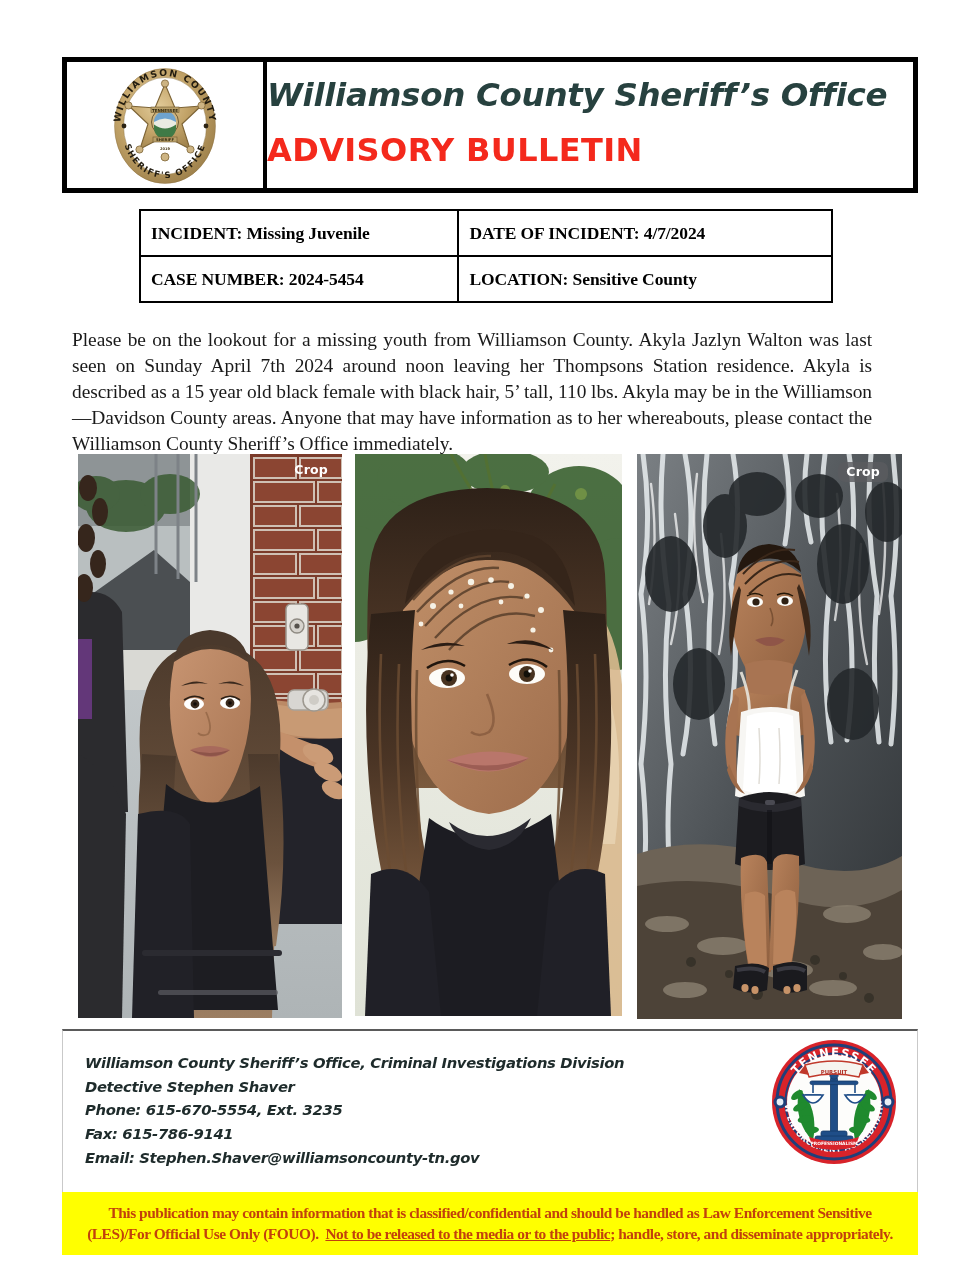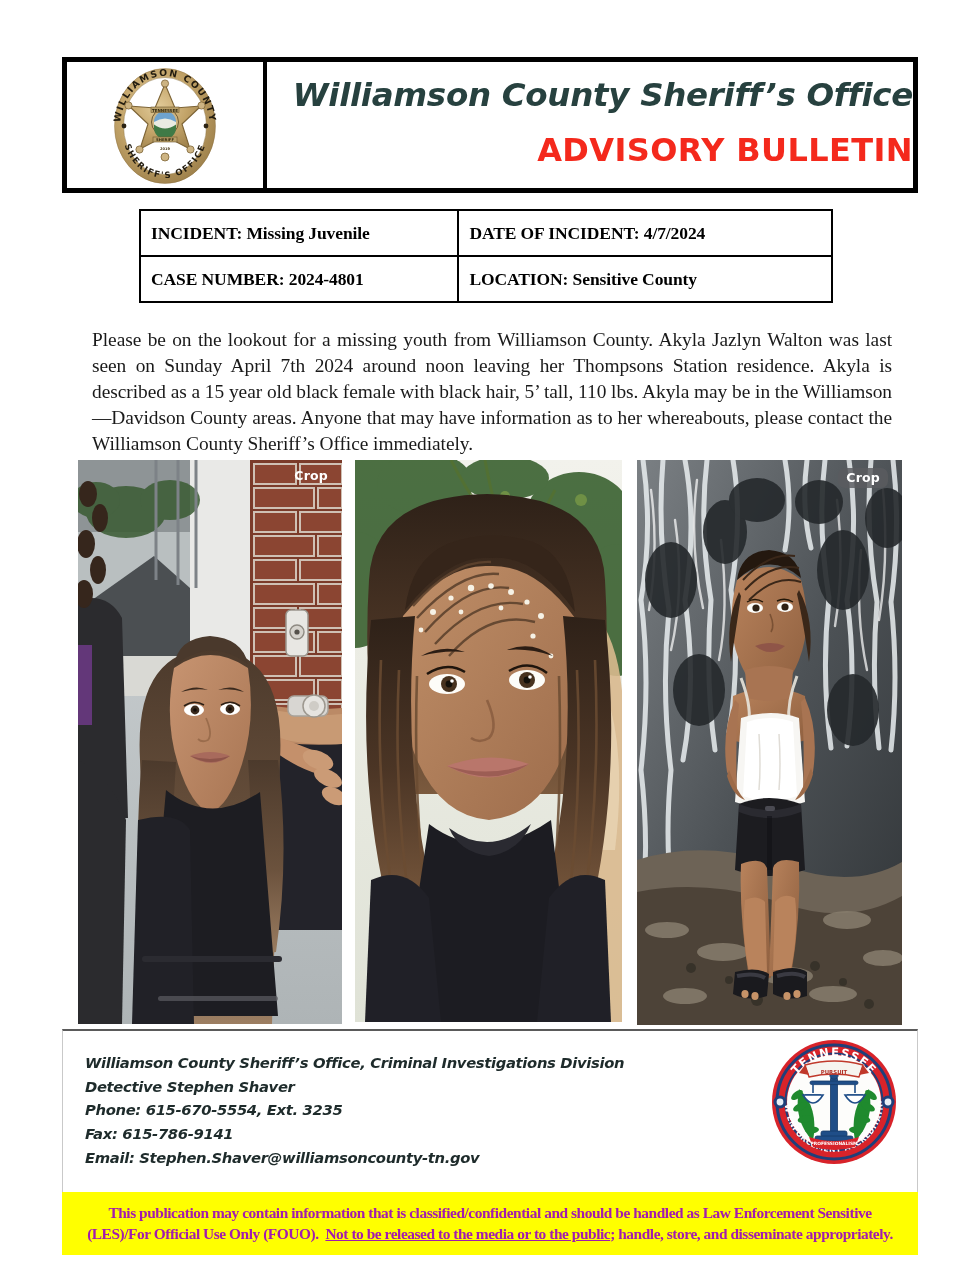--- a/index.html
+++ b/index.html
@@ -41,21 +41,21 @@
     box-sizing: border-box;
     display: flex;
     align-items: center;
     justify-content: center;
     background: #ffffff;
   }
   .header-title-cell {
     flex: 1;
     display: flex;
     flex-direction: column;
-    align-items: flex-end;
+    align-items: flex-start;
     justify-content: center;
     padding-bottom: 4px;
   }
   .hdr-line1 {
     font-family: "DejaVu Sans", sans-serif;
     font-style: italic;
     font-weight: bold;
     font-size: 32.5px;
     color: #27413f;
     letter-spacing: -0.3px;
@@ -99,21 +99,21 @@
     height: 26px;
     vertical-align: middle;
     letter-spacing: -0.1px;
   }
   .cell-left  { width: 342px; }
   .cell-right { width: 405px; }
 
   
   .body-text {
     position: absolute;
-    left: 92px;
+    left: 72px;
     top: 327px;
     width: 800px;
     font-family: "Liberation Serif", serif;
     font-size: 19.4px;
     line-height: 1.345;
     color: #1a1a1a;
     text-align: justify;
     text-justify: inter-word;
     letter-spacing: -0.05px;
   }
@@ -121,21 +121,21 @@
   
   .photos {
     position: absolute;
     left: 78px;
     top: 450px;
     width: 824px;
     height: 566px;
   }
   .photo {
     position: absolute;
-    top: 10px;
+    top: 4px;
     overflow: hidden;
     background: #737373;
   }
   #photo1 { left: 0px;   width: 264px; height: 564px; }
   #photo2 { left: 277px; width: 267px; height: 562px; }
   #photo3 { left: 559px; width: 265px; height: 565px; }
 
   .crop-tag {
     position: absolute;
     top: 8px;
@@ -203,21 +203,21 @@
     align-items: center;
     justify-content: center;
     padding: 0 16px;
   }
   .disclaimer p {
     margin: 0;
     font-family: "Liberation Serif", serif;
     font-weight: bold;
     font-size: 15.4px;
     line-height: 1.33;
-    color: #a21caf;
+    color: #c2410c;
     text-align: center;
     letter-spacing: -0.45px;
   }
   .disclaimer .u { text-decoration: underline; }
 </style>
 </head>
 <body>
 
 <div class="page">
 
@@ -272,21 +272,21 @@
     </div>
   </div>
 
   <table class="info-table">
     <tbody>
       <tr>
         <td class="cell-left">INCIDENT: Missing Juvenile</td>
         <td class="cell-right">DATE OF INCIDENT: 4/7/2024</td>
       </tr>
       <tr>
-        <td class="cell-left">CASE NUMBER: 2024-4801</td>
+        <td class="cell-left">CASE NUMBER: 2024-5454</td>
         <td class="cell-right">LOCATION: Sensitive County</td>
       </tr>
     </tbody>
   </table>
 
   <div class="body-text">Please be on the lookout for a missing youth from Williamson County. Akyla Jazlyn Walton was last seen on Sunday April 7th 2024 around noon leaving her Thompsons Station residence. Akyla is described as a 15 year old black female with black hair, 5’ tall, 110 lbs. Akyla may be in the Williamson—Davidson County areas. Anyone that may have information as to her whereabouts, please contact the Williamson County Sheriff’s Office immediately.</div>
 
   <div class="photos">
 
     <div class="photo" id="photo1">

